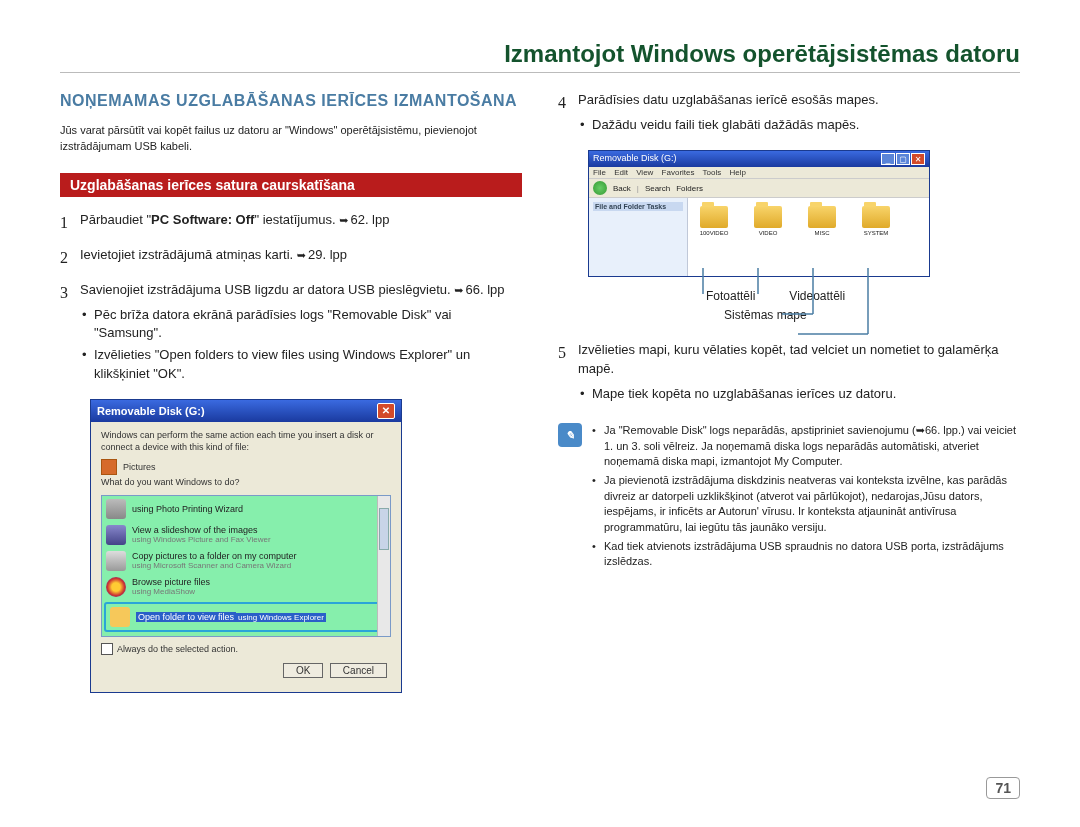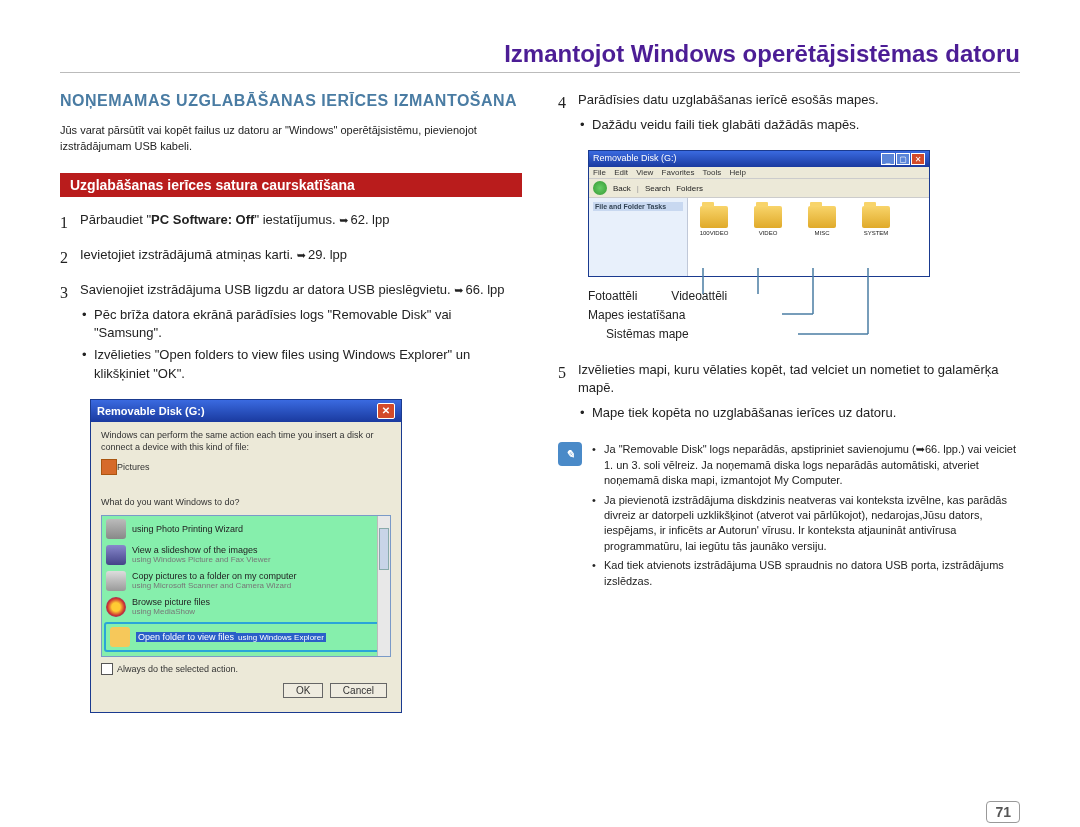--- a/index.html
+++ b/index.html
@@ -1,38 +1,38 @@
 <!DOCTYPE html>
 <html><head>
 <meta charset="utf-8">
 <style>
   html,body{margin:0;padding:0;background:#fff;font-family:Arial,Helvetica,sans-serif;color:#222;}
   .page{width:1080px;height:827px;position:relative;box-sizing:border-box;padding:40px 60px 30px 60px;}
-  .header{font-size:24px;color:#4c1d95;font-weight:bold;text-align:right;border-bottom:1px solid #bbb;padding-bottom:4px;margin-bottom:18px;}
+  .header{font-size:24px;color:#14532d;font-weight:bold;text-align:right;border-bottom:1px solid #bbb;padding-bottom:4px;margin-bottom:18px;}
   .columns{display:flex;gap:36px;}
   .col{flex:1;min-width:0;}
   .section-title{color:#4a7ca3;font-size:16px;font-weight:600;letter-spacing:0.5px;margin-bottom:12px;line-height:1.25;}
   .intro{font-size:11px;line-height:1.45;margin-bottom:18px;}
   .subhead{background:#b91c1c;color:#fff;font-weight:bold;font-size:14px;padding:4px 10px;margin-bottom:14px;}
   .step{display:flex;font-size:13px;line-height:1.45;margin-bottom:12px;}
   .step-num{width:20px;flex:0 0 20px;font-family:Georgia,serif;font-size:16px;}
   .step-body{flex:1;}
   .bullets{list-style:none;padding:0;margin:6px 0 0 0;}
   .bullets li{position:relative;padding-left:14px;margin-bottom:4px;font-size:13px;line-height:1.4;}
   .bullets li::before{content:"•";position:absolute;left:2px;top:0;}
   .bold{font-weight:bold;}
   .arrow::before{content:"➥";font-size:11px;margin-right:2px;}
-  .page-num{position:absolute;right:60px;bottom:4px;font-size:14px;font-weight:bold;color:#555;border:1px solid #999;border-radius:4px;padding:2px 8px;}
+  .page-num{position:absolute;right:60px;bottom:28px;font-size:14px;font-weight:bold;color:#555;border:1px solid #999;border-radius:4px;padding:2px 8px;}
   
   .dialog{border:1px solid #1a3a8f;width:310px;font-size:10px;margin-top:6px;background:#ece9d8;}
   .dlg-title{background:linear-gradient(#3a6ae0,#1a3a9f);color:#fff;font-weight:bold;padding:3px 6px;display:flex;justify-content:space-between;align-items:center;font-size:11px;}
   .dlg-close{background:#d34a2a;color:#fff;width:16px;height:14px;display:flex;align-items:center;justify-content:center;font-size:10px;border:1px solid #fff;border-radius:2px;}
   .dlg-body{padding:8px 10px;font-size:9px;color:#333;}
   .dlg-text{margin-bottom:6px;line-height:1.3;}
-  .dlg-icon-row{display:flex;align-items:center;margin-bottom:22px;}
+  .dlg-icon-row{display:flex;align-items:center;gap:6px;margin-bottom:2px;}
   .mini-ico{width:14px;height:14px;background:#d66a2a;border:1px solid #aa5510;}
   .dlg-list{border:1px solid #7a9ac8;background:#86efac;height:140px;overflow:hidden;position:relative;}
   .opt{display:flex;align-items:center;gap:6px;padding:3px 4px;border-bottom:0;}
   .opt-ico{width:20px;height:20px;background:#ccc;border-radius:3px;flex:0 0 20px;}
   .opt-ico.c1{background:linear-gradient(#bbb,#888);}
   .opt-ico.c2{background:linear-gradient(#88c,#448);}
   .opt-ico.c3{background:linear-gradient(#ddd,#999);}
   .opt-ico.c4{background:radial-gradient(circle,#fc3 30%,#c33 60%,#33c 100%);border-radius:50%;}
   .opt-txt .t1{font-size:9px;color:#222;}
   .opt-txt .t2{font-size:8px;color:#777;}
@@ -57,21 +57,21 @@
   .ex-tico{width:14px;height:14px;background:radial-gradient(circle,#6c6,#393);border-radius:50%;}
   .ex-main{display:flex;height:78px;}
   .ex-side{width:90px;background:#e8f0fb;border-right:1px solid #c0c8d8;padding:4px;font-size:7px;color:#345;}
   .ex-side-t{background:#c8d8f0;padding:1px 2px;font-weight:bold;margin-bottom:2px;}
   .ex-content{flex:1;display:flex;gap:14px;padding:8px 6px;align-items:flex-start;position:relative;}
   .folder{display:flex;flex-direction:column;align-items:center;width:40px;}
   .folder-ico{width:28px;height:22px;background:linear-gradient(#f8d46a,#e0aa2a);border-radius:2px;position:relative;}
   .folder-ico::before{content:"";position:absolute;top:-4px;left:2px;width:12px;height:5px;background:#f8d46a;border-radius:1px;}
   .folder span{font-size:6px;margin-top:2px;}
   
-  .callout-block{font-size:12px;line-height:1.6;}
+  .callout-block{font-size:12px;margin-left:118px;line-height:1.6;}
   .callout-block .row{display:flex;gap:34px;}
   .callout-block .c{color:#222;}
   
   .note{display:flex;gap:10px;font-size:11px;line-height:1.4;margin-top:16px;}
   .note-ico{width:24px;height:24px;flex:0 0 24px;background:#4a8ac8;border-radius:4px;display:flex;align-items:center;justify-content:center;color:#fff;font-style:italic;font-weight:bold;font-family:Georgia,serif;}
   .note ul{list-style:none;padding:0;margin:0;}
   .note li{position:relative;padding-left:12px;margin-bottom:4px;}
   .note li::before{content:"•";position:absolute;left:0;}
   svg.lines{position:absolute;pointer-events:none;}
 </style>
@@ -240,21 +240,20 @@
           <line x1="225" y1="0" x2="225" y2="46" stroke="#4a7ca3" stroke-width="1.5"></line>
           <line x1="225" y1="46" x2="194" y2="46" stroke="#4a7ca3" stroke-width="1.5"></line>
           <line x1="280" y1="0" x2="280" y2="66" stroke="#4a7ca3" stroke-width="1.5"></line>
           <line x1="280" y1="66" x2="210" y2="66" stroke="#4a7ca3" stroke-width="1.5"></line>
         </svg>
         <div class="callout-block" style="margin-top:10px;">
           <div class="row">
             <span class="c">Fotoattēli</span>
             <span class="c">Videoattēli</span>
           </div>
-          <div class="c">Mapes iestatīšana</div>
           <div class="c" style="margin-left:18px;">Sistēmas mape</div>
         </div>
       </div>
 
       <div class="step" style="margin-top:16px;">
         <div class="step-num">5</div>
         <div class="step-body">
           <span>Izvēlieties mapi, kuru vēlaties kopēt, tad velciet un nometiet to galamērķa mapē.</span>
           <ul class="bullets">
             <li>Mape tiek kopēta no uzglabāšanas ierīces uz datoru.</li>

